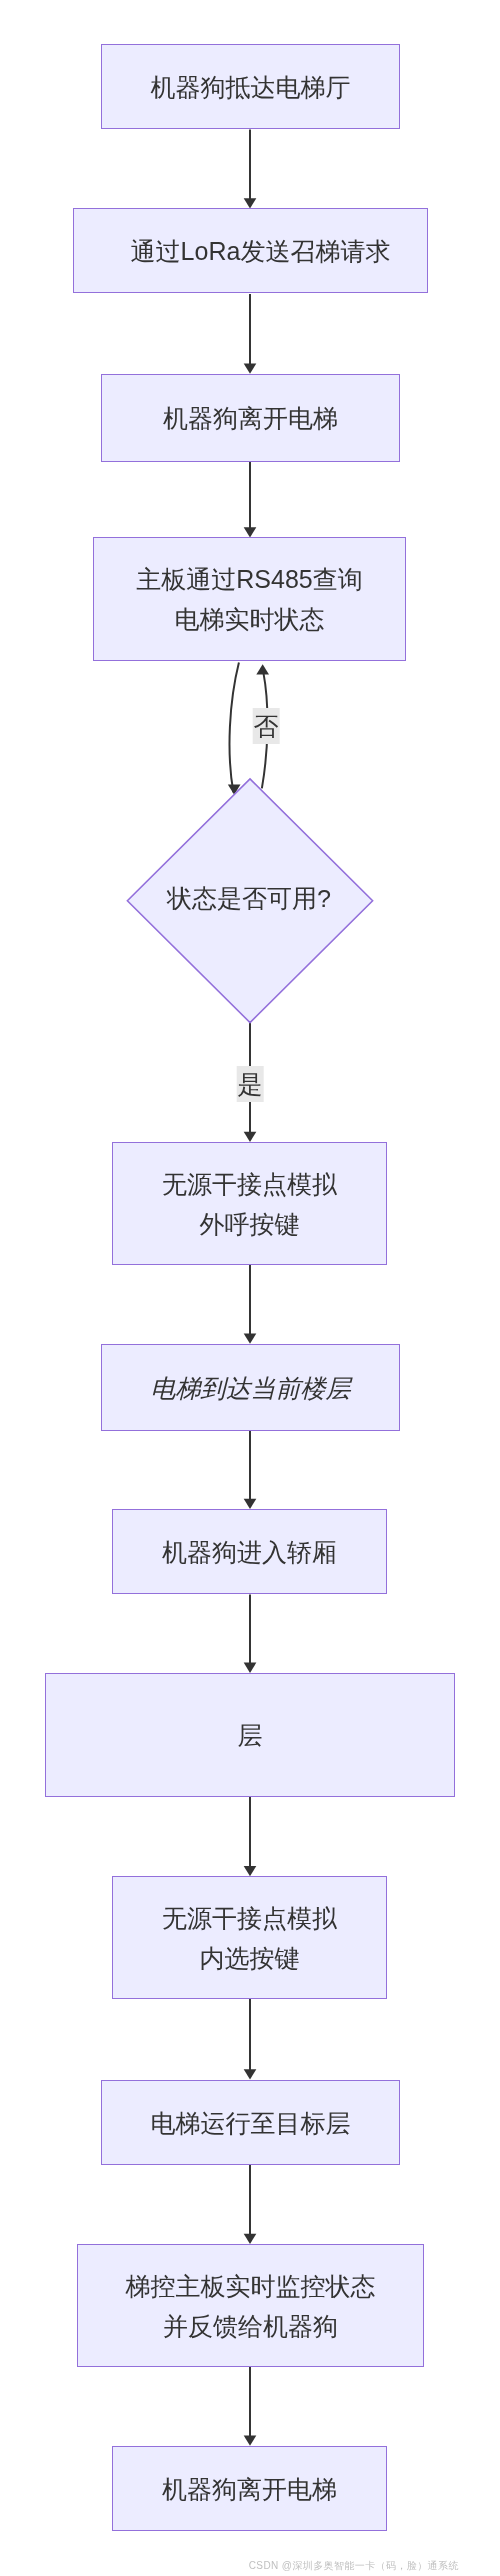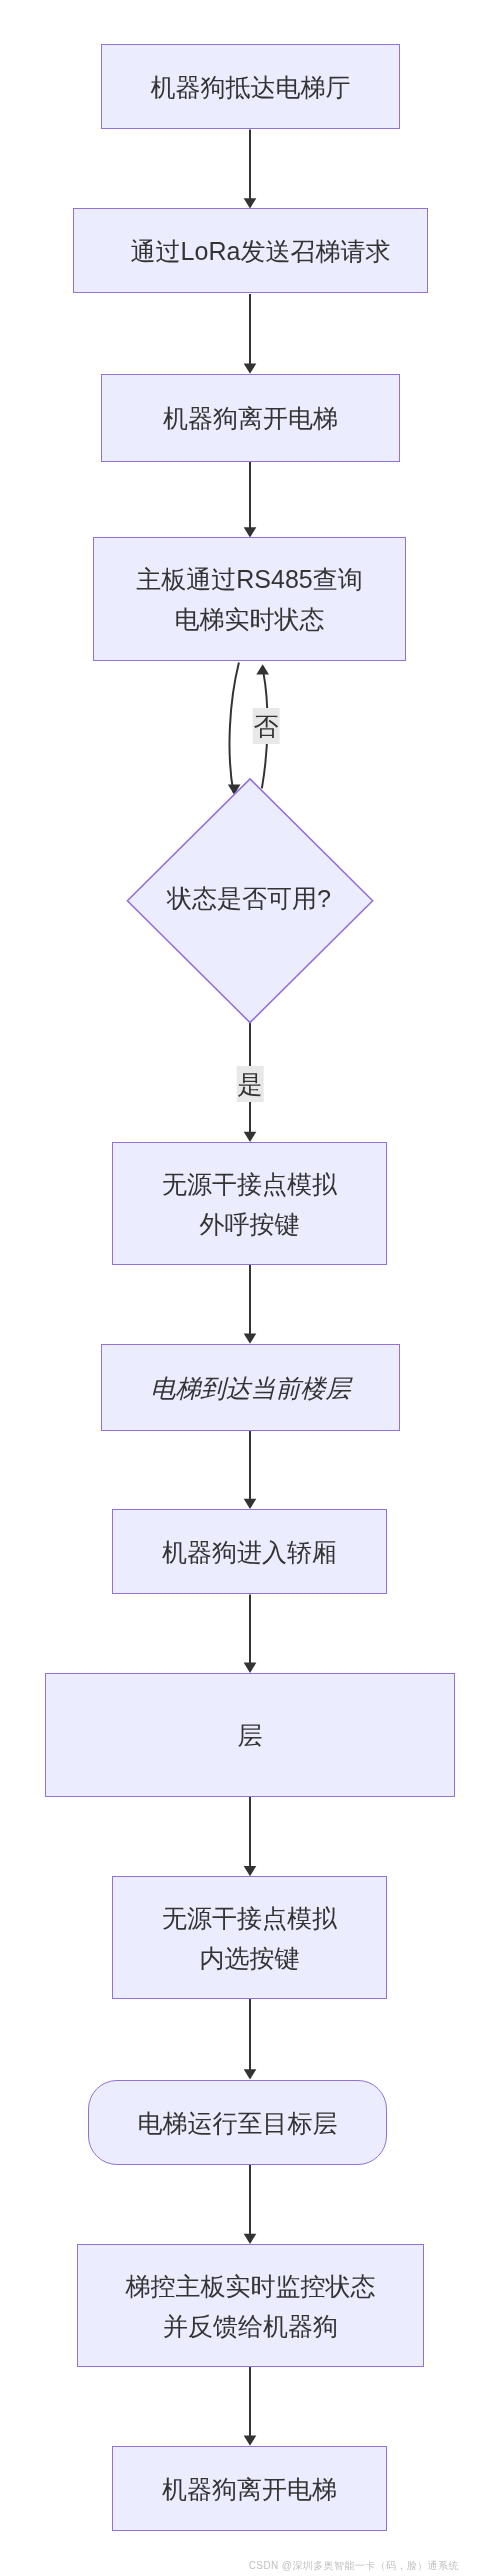--- a/index.html
+++ b/index.html
@@ -113,21 +113,21 @@
 
   <div class="node" style="left:45px; top:1673px; width:410px; height:124px;">
     <span>层</span>
   </div>
 
   <div class="node" style="left:112px; top:1876px; width:275px; height:123px;">
     <span>无源干接点模拟</span>
     <span>内选按键</span>
   </div>
 
-  <div class="node" style="left:88px; top:2080px; width:299px; height:85px;border-radius:29px;">
+  <div class="node" style="left:101px; top:2080px; width:299px; height:85px;">
     <span>电梯运行至目标层</span>
   </div>
 
   <div class="node" style="left:112px; top:2446px; width:275px; height:85px;">
     <span>机器狗离开电梯</span>
   </div>
 
   <div class="node" style="left:77px; top:2244px; width:347px; height:123px;">
     <span>梯控主板实时监控状态</span>
     <span>并反馈给机器狗</span>

